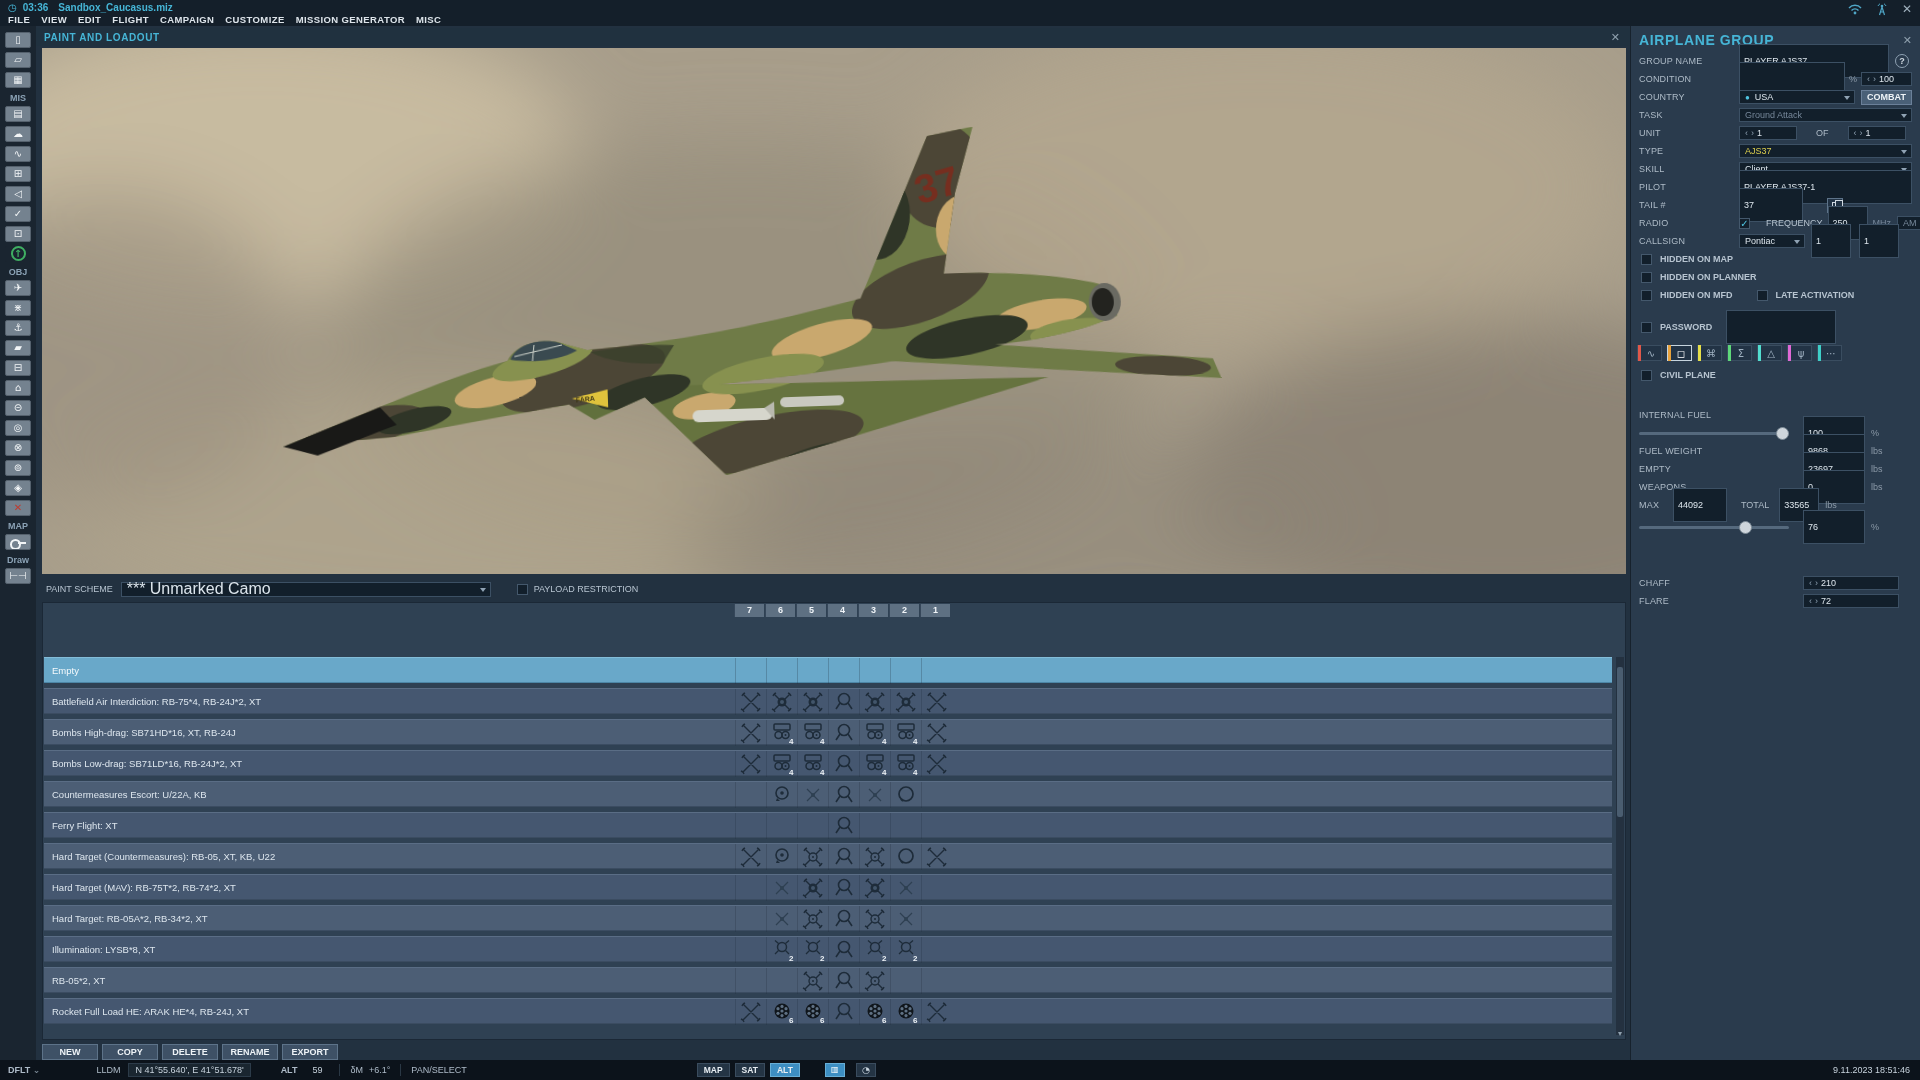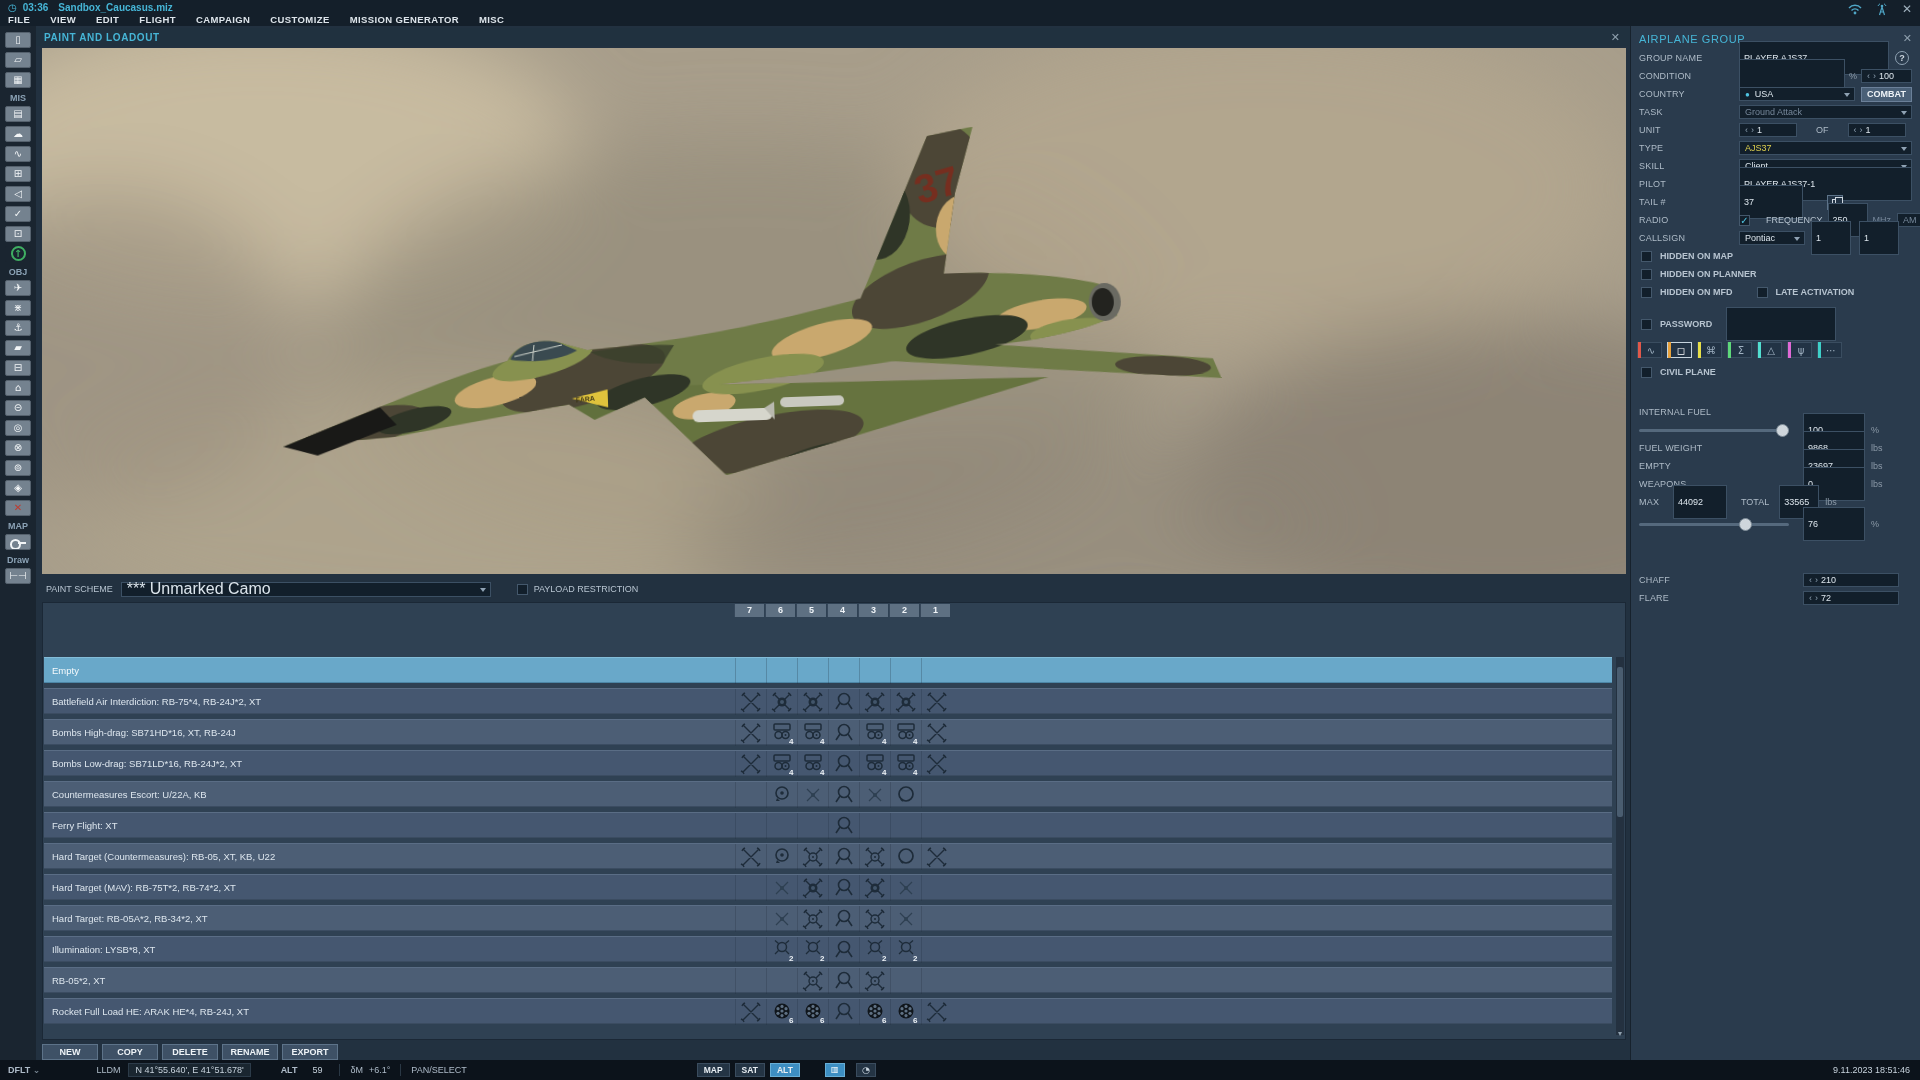--- a/index.html
+++ b/index.html
@@ -3,42 +3,42 @@
 <meta charset="utf-8">
 <style>
   * { margin:0; padding:0; box-sizing:border-box; }
   html,body { width:1920px; height:1080px; overflow:hidden; background:#223140;
     font-family:"Liberation Sans","DejaVu Sans",sans-serif; }
 
   
   #titlebar { position:absolute; left:0; top:0; width:1920px; height:26px; background:#141f2a; z-index:30; }
   #timeline { position:absolute; left:8px; top:1px; height:13px; display:flex; align-items:center; gap:6px;
     color:#46b5d6; font-size:10px; font-weight:bold; }
-  #menubar { position:absolute; left:8px; top:13px; height:13px; display:flex; gap:20px; align-items:center; }
+  #menubar { position:absolute; left:8px; top:13px; height:13px; display:flex; gap:11px; align-items:center; }
   #menubar span { color:#dde4ea; font-size:9.5px; font-weight:bold; letter-spacing:.4px; cursor:default; }
   #topright { position:absolute; right:8px; top:2px; display:flex; gap:14px; align-items:center; color:#5f9fbe; }
   #topright .x { color:#9fb0bd; font-size:12px; }
 
   
   #sidebar { position:absolute; left:0; top:26px; width:36px; height:1034px; background:#1a2530; z-index:20;
     display:flex; flex-direction:column; align-items:center; padding-top:4px; }
   .sb-btn { width:26px; height:16px; margin:2px 0; background:#74828f; border:1px solid #55616d; border-radius:2px;
     color:#f2f5f7; font-size:10px; line-height:14px; text-align:center; cursor:pointer;
     font-family:"DejaVu Sans",sans-serif; overflow:hidden; }
   .sb-label { color:#8ba2b5; font-size:9px; font-weight:bold; margin:3px 0 1px 0; }
   .sb-btn.green { background:#1a2530; border:none; color:#3fae62; font-size:13px; }
   .sb-btn.green span { display:inline-block; width:15px; height:15px; border:2px solid #3fae62; border-radius:50%;
     line-height:11px; font-size:10px; font-weight:bold; }
   .sb-btn.red { color:#c03a2e; font-weight:bold; }
 
   
   #rightpanel { position:absolute; right:0; top:26px; width:290px; height:1034px; background:#2a3b4d;
     border-left:1px solid #17222d; z-index:25; font-size:9px; color:#b7c4d0; }
   #rp-title { display:flex; justify-content:space-between; align-items:center; padding:6px 8px 4px 8px; }
-  #rp-title .t { color:#46b5d6; font-size:11px; font-weight:normal; letter-spacing:.6px; }
+  #rp-title .t { color:#46b5d6; font-size:14px; font-weight:bold; letter-spacing:.6px; }
   #rp-title .x { color:#8fa0ae; font-size:11px; cursor:pointer; }
   .rp-row { position:relative; display:flex; align-items:center; height:18px; padding:0 8px; }
   .rp-row .lab { width:100px; flex:none; color:#aebbc7; letter-spacing:.2px; }
   .tin { background:#121f2b; border:1px solid #3c5064; color:#dce5ec; font-size:9px; height:14px;
     padding:16px 4px; font-family:"Liberation Sans",sans-serif; outline:none; }
   .dd { position:relative; background:#121f2b; border:1px solid #3c5064; height:14px; display:flex;
     align-items:center; padding:0 14px 0 5px; color:#dce5ec; cursor:pointer; }
   .dd .chev { position:absolute; right:4px; top:5px; width:0; height:0; border-left:3px solid transparent;
     border-right:3px solid transparent; border-top:4px solid #8fa2b3; }
   .dd.dis { color:#76879a; }

